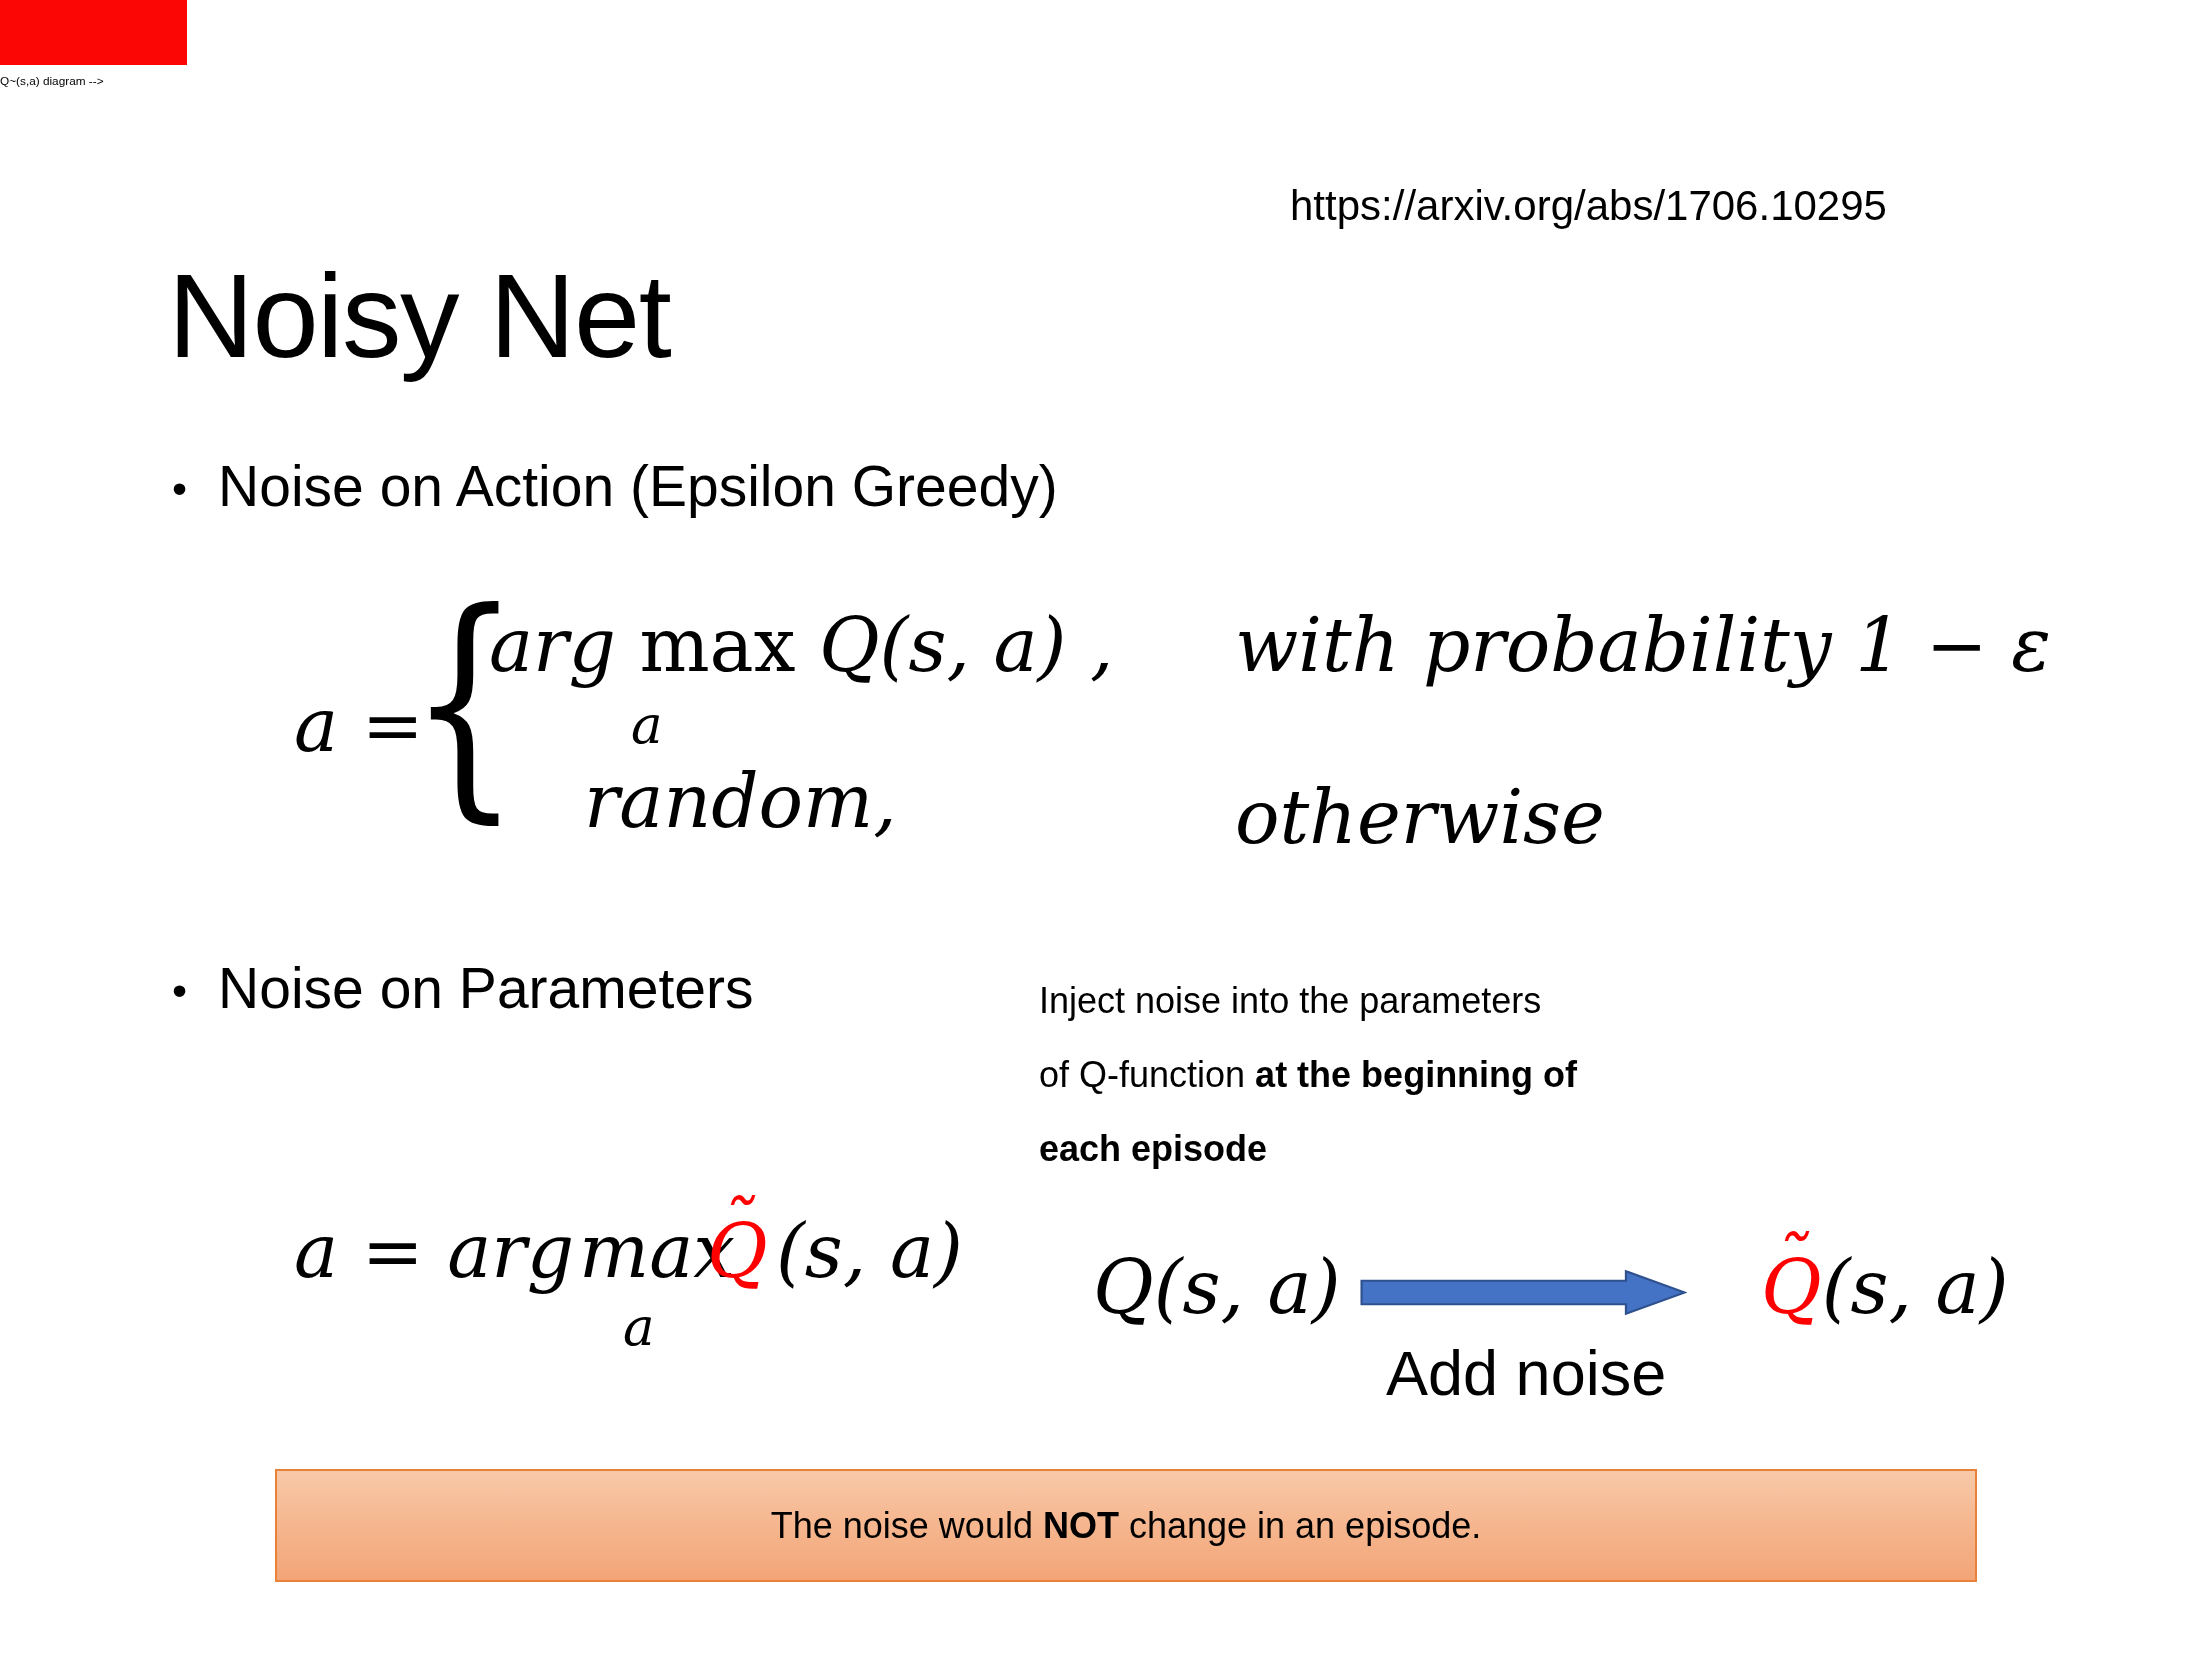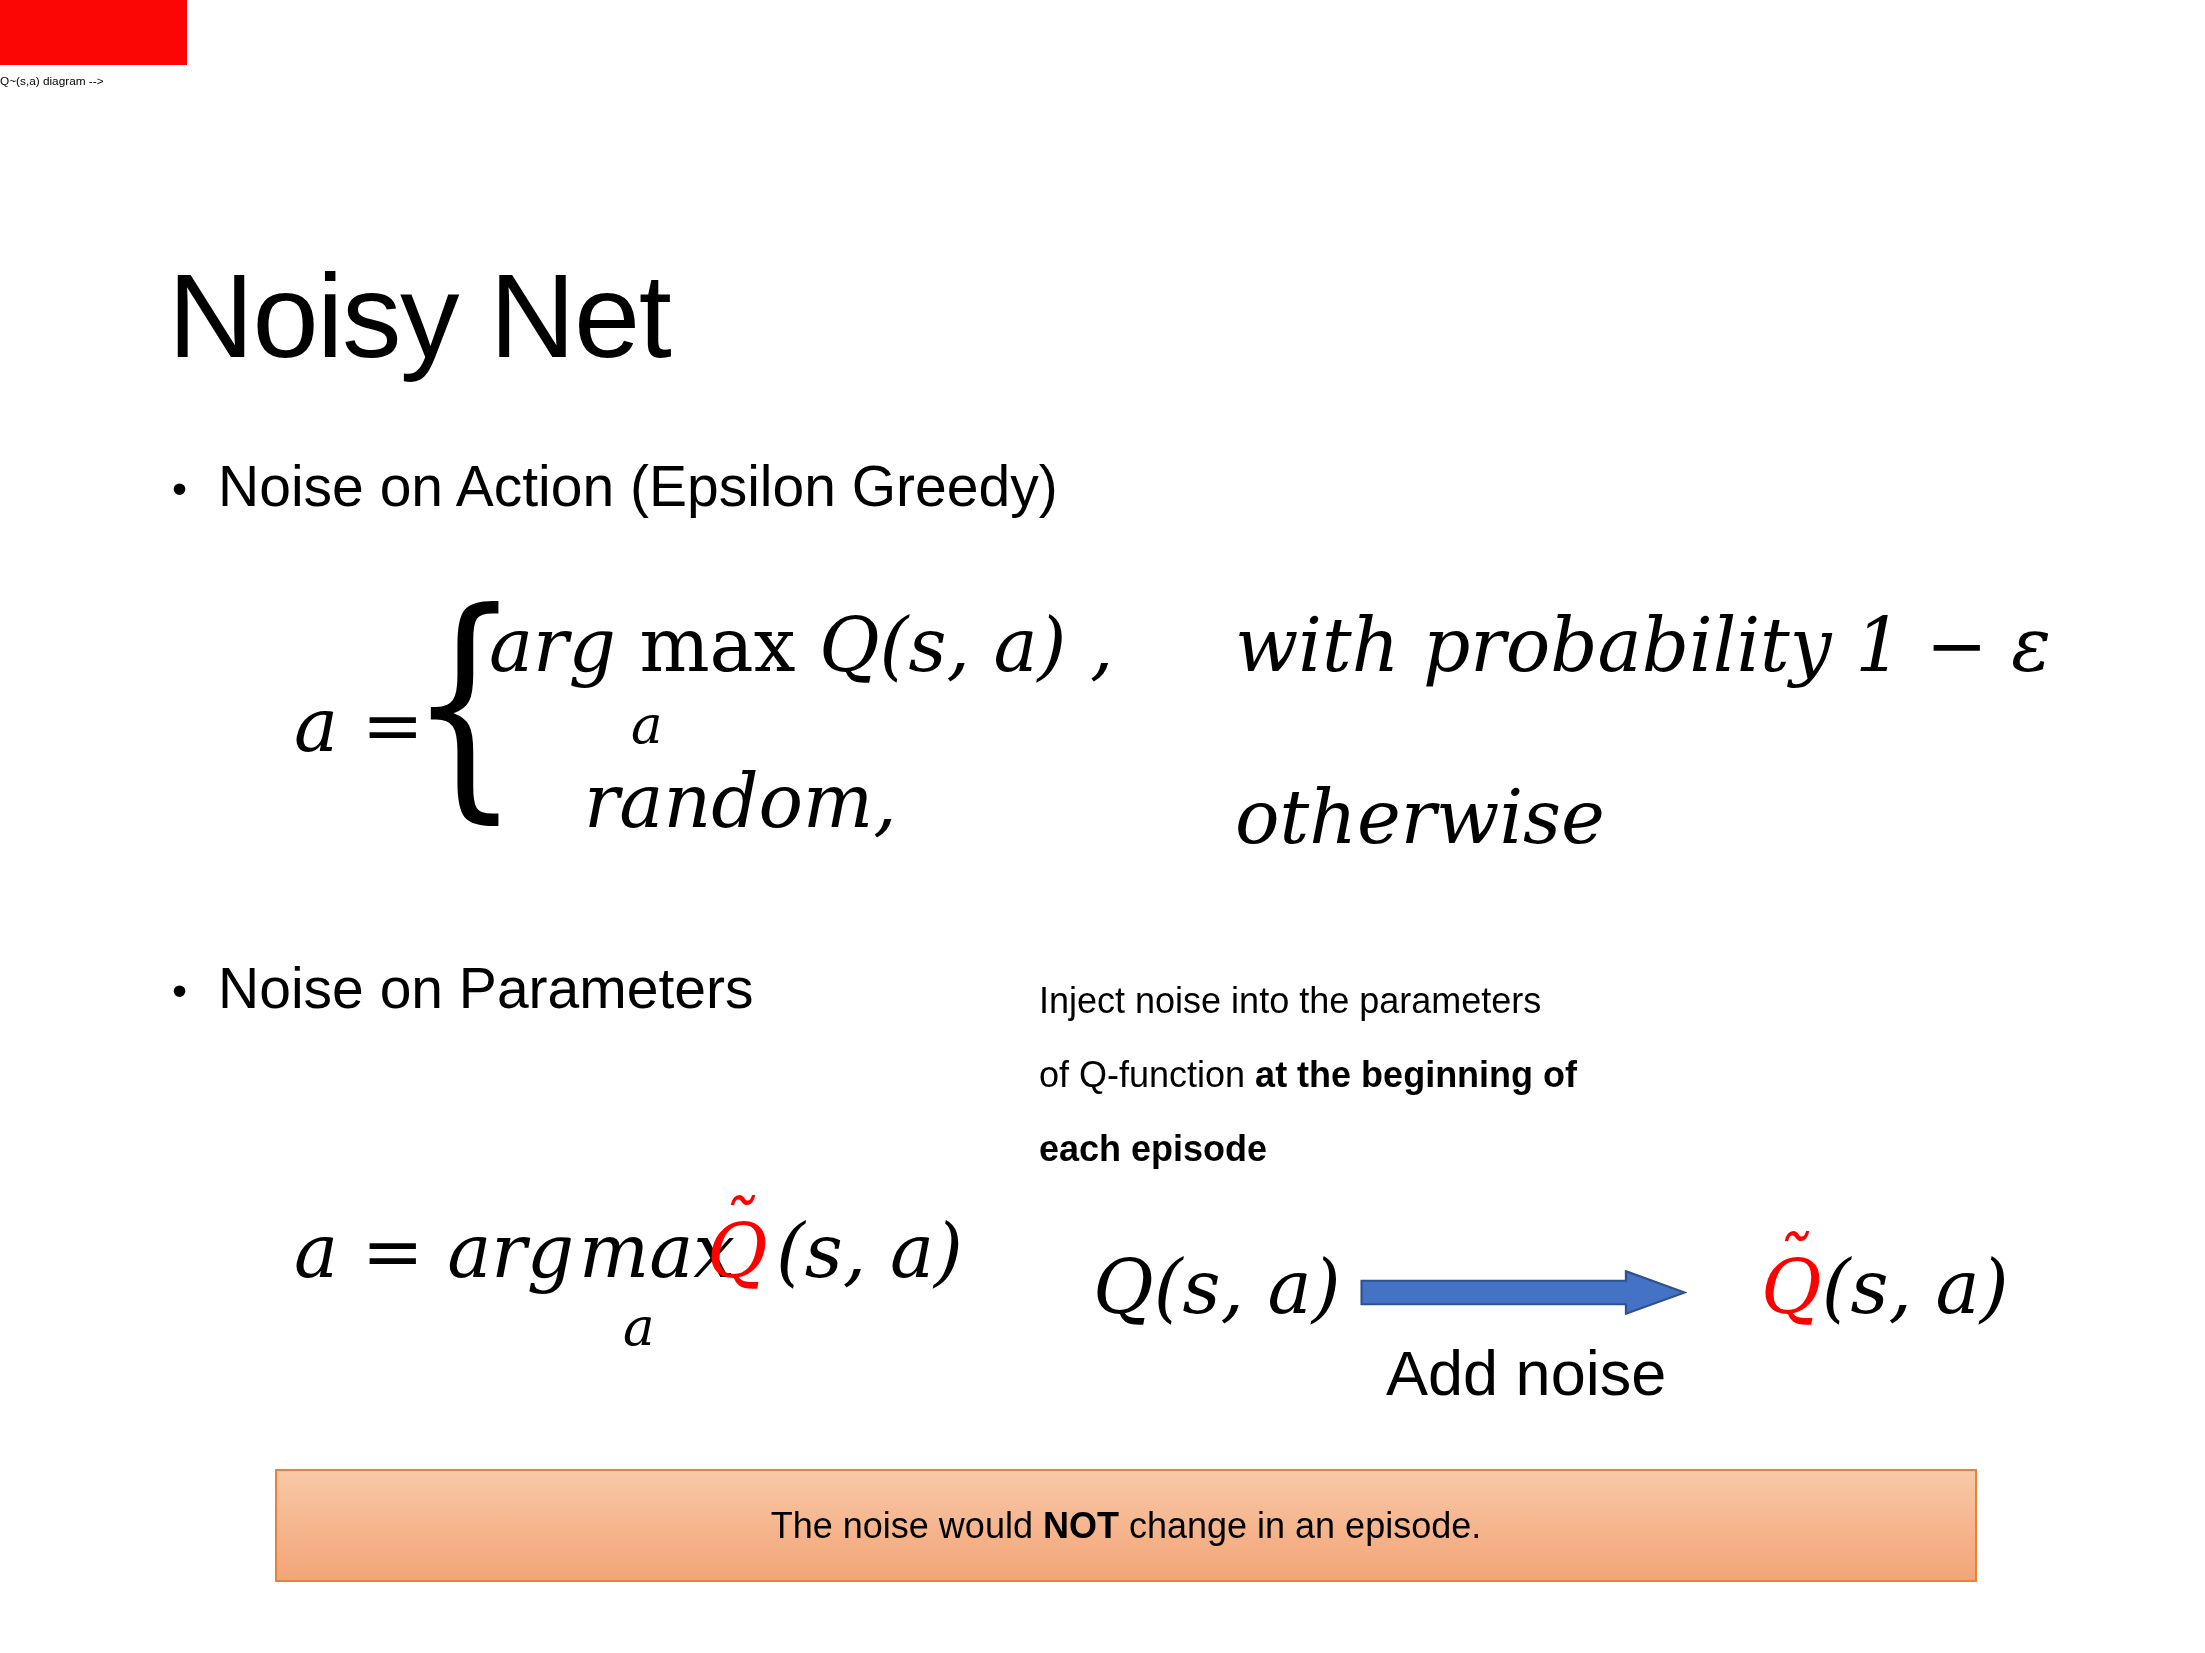--- a/index.html
+++ b/index.html
@@ -47,20 +47,21 @@
 </head>
 <body>
 
 
 
 <div class="abs red-corner"></div>
 
 <h1 class="abs title">Noisy Net</h1>
 
 <div class="abs links">
+  <div>https://arxiv.org/abs/1706.10295</div>
 </div>
 
 <div class="abs bullet-item bullet-action">
   <span class="dot">•</span>
   <span>Noise on Action (Epsilon Greedy)</span>
 </div>
 
 
 <div>
   <span class="abs math" style="left:294px;top:688px;">a =</span>

